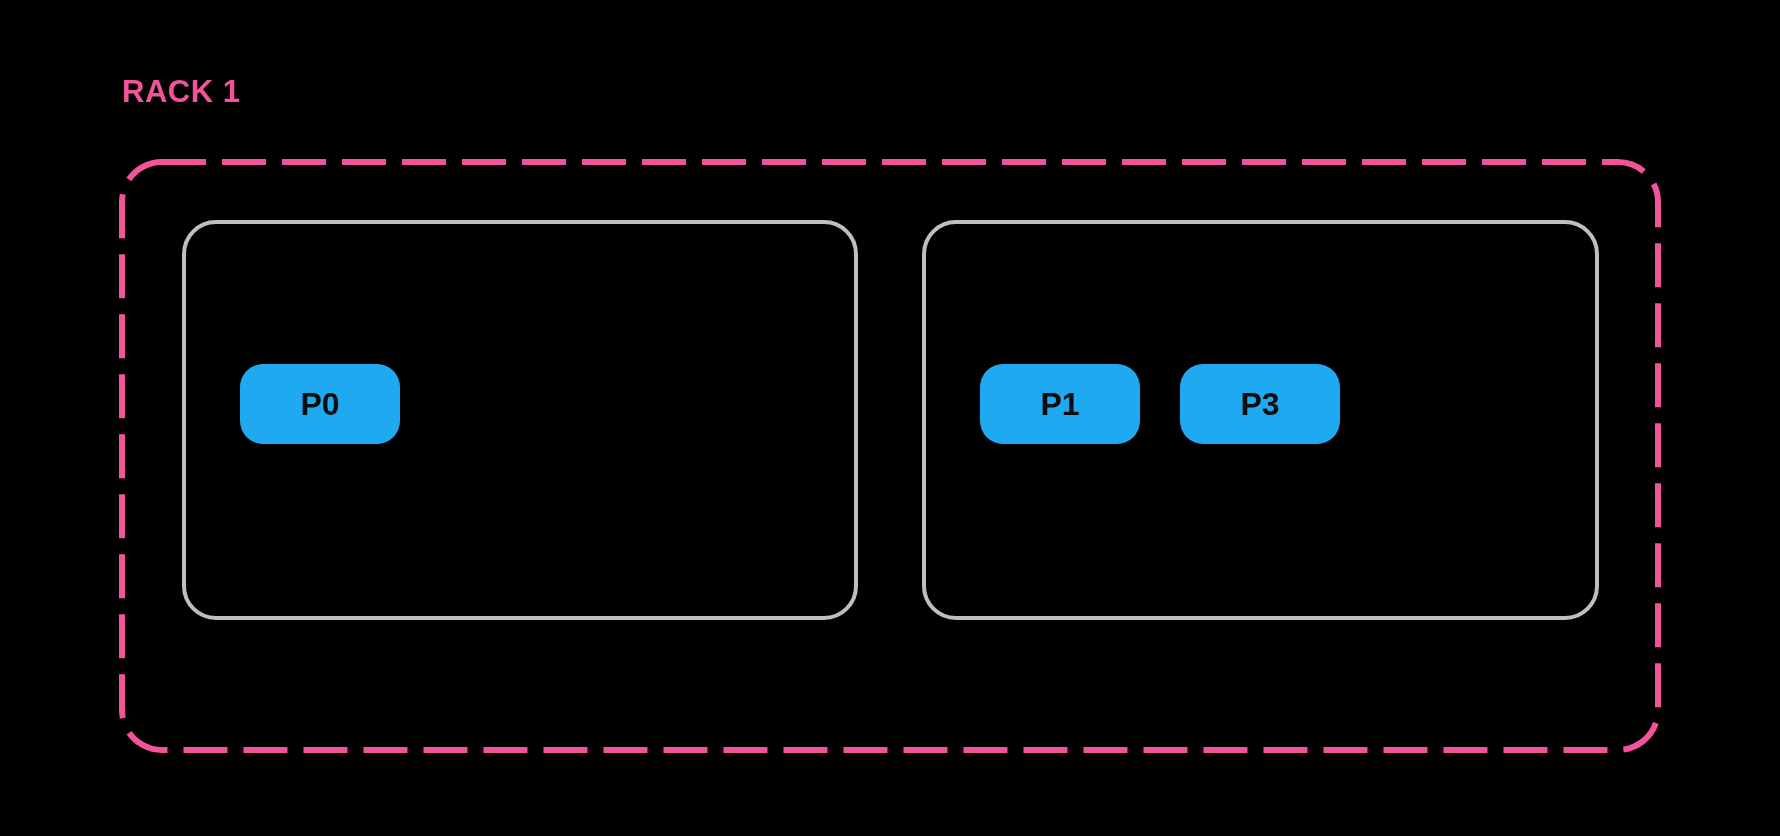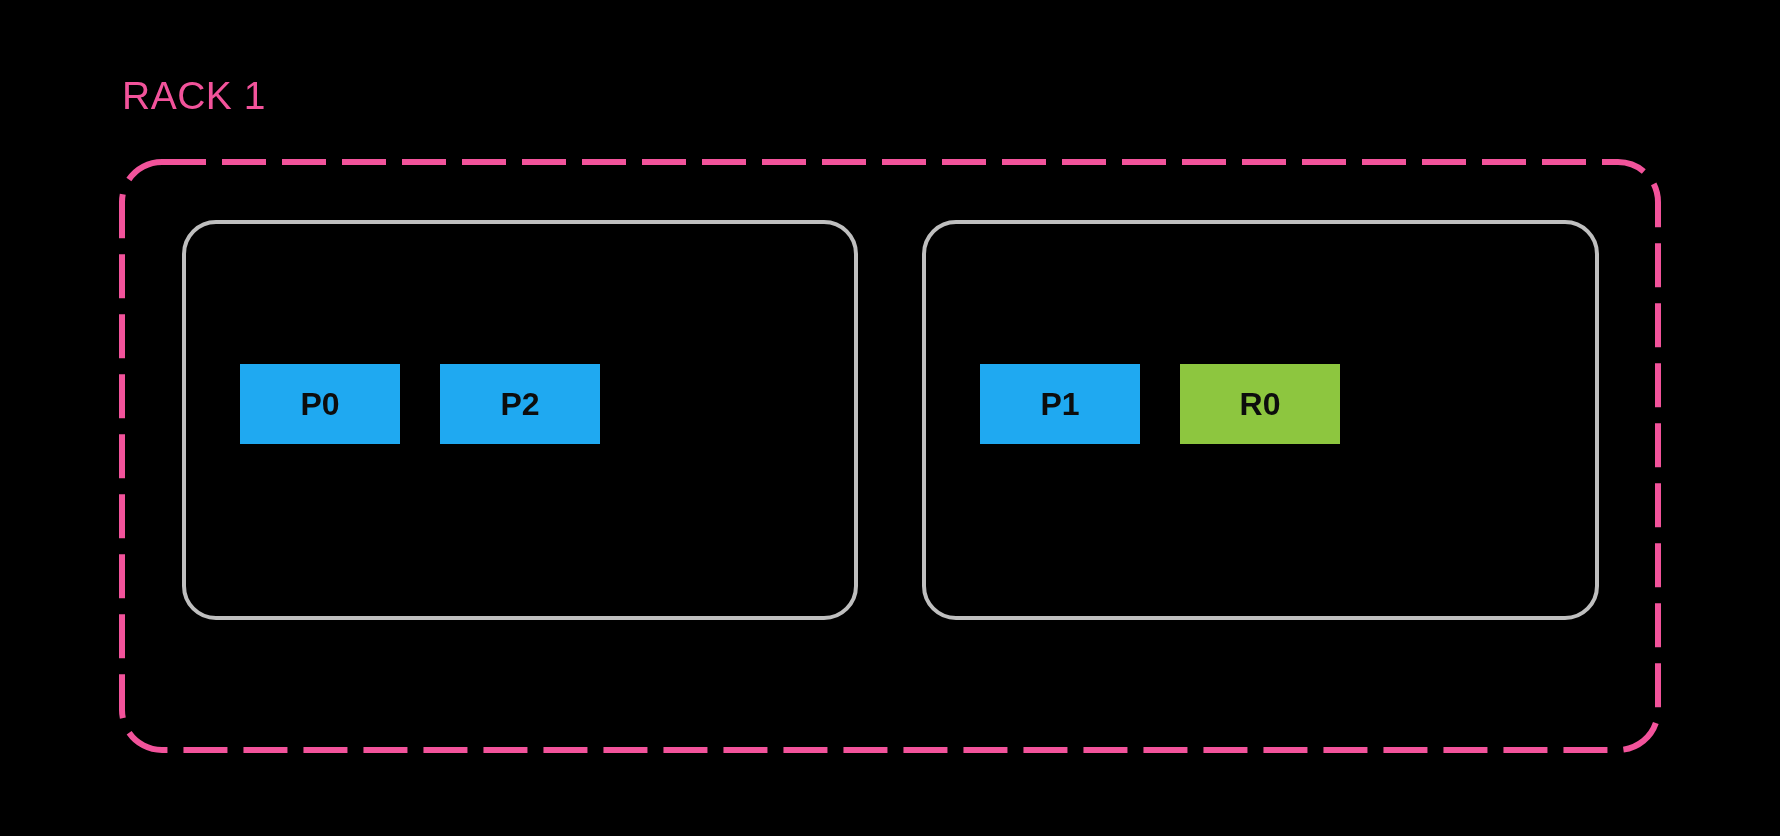--- a/index.html
+++ b/index.html
@@ -14,22 +14,22 @@
   .canvas {
     position: relative;
     width: 1780px;
     height: 836px;
     background: var(--background, #000);
   }
   .rack-label {
     position: absolute;
     left: 122px;
     top: 76px;
-    font-size: 39px;
-    font-weight: 400;
+    font-size: 31px;
+    font-weight: 700;
     letter-spacing: 0.5px;
     color: var(--rack-pink, #F2539B);
     line-height: 1;
     white-space: nowrap;
     text-align: right;
   }
   .rack-boundary {
     position: absolute;
     left: 118px;
     top: 158px;
@@ -62,45 +62,44 @@
   .slot {
     width: 160px;
     height: 80px;
     display: flex;
     align-items: center;
     justify-content: center;
     font-size: 32px;
     font-weight: 700;
     color: var(--slot-text, #0D0D0D);
   }
-  .slot[data-type="primary"] { background: var(--primary-blue, #1FA9F1); }
+  .slot[data-type="primary"] { background: var(--primary-blue, #1FA9F1); border-radius: 23px; }
   .slot[data-type="replica"] { background: var(--replica-green, #8DC63F); }
 </style>
 </head>
 <body>
 
 <div class="canvas">
 
   <div class="rack-label">RACK 1</div>
 
   <svg class="rack-boundary" width="1544" height="596" viewBox="0 0 1544 596">
     <rect x="4" y="4" width="1536" height="588" rx="40" ry="40" fill="none" stroke="var(--rack-pink, #F2539B)" stroke-width="6" stroke-dasharray="44 16"></rect>
   </svg>
 
   <div class="node node-1">
     <div class="node-content">
       <div class="slot-row">
         <div class="slot" data-type="primary">P0</div>
-        <div class="slot" data-type="primary">P2</div>
       </div>
     </div>
   </div>
 
   <div class="node node-2">
     <div class="node-content">
       <div class="slot-row">
         <div class="slot" data-type="primary">P1</div>
-        <div class="slot" data-type="replica">R0</div>
+        <div class="slot" data-type="primary">P3</div>
       </div>
     </div>
   </div>
 
 </div>
 
 </body></html>

